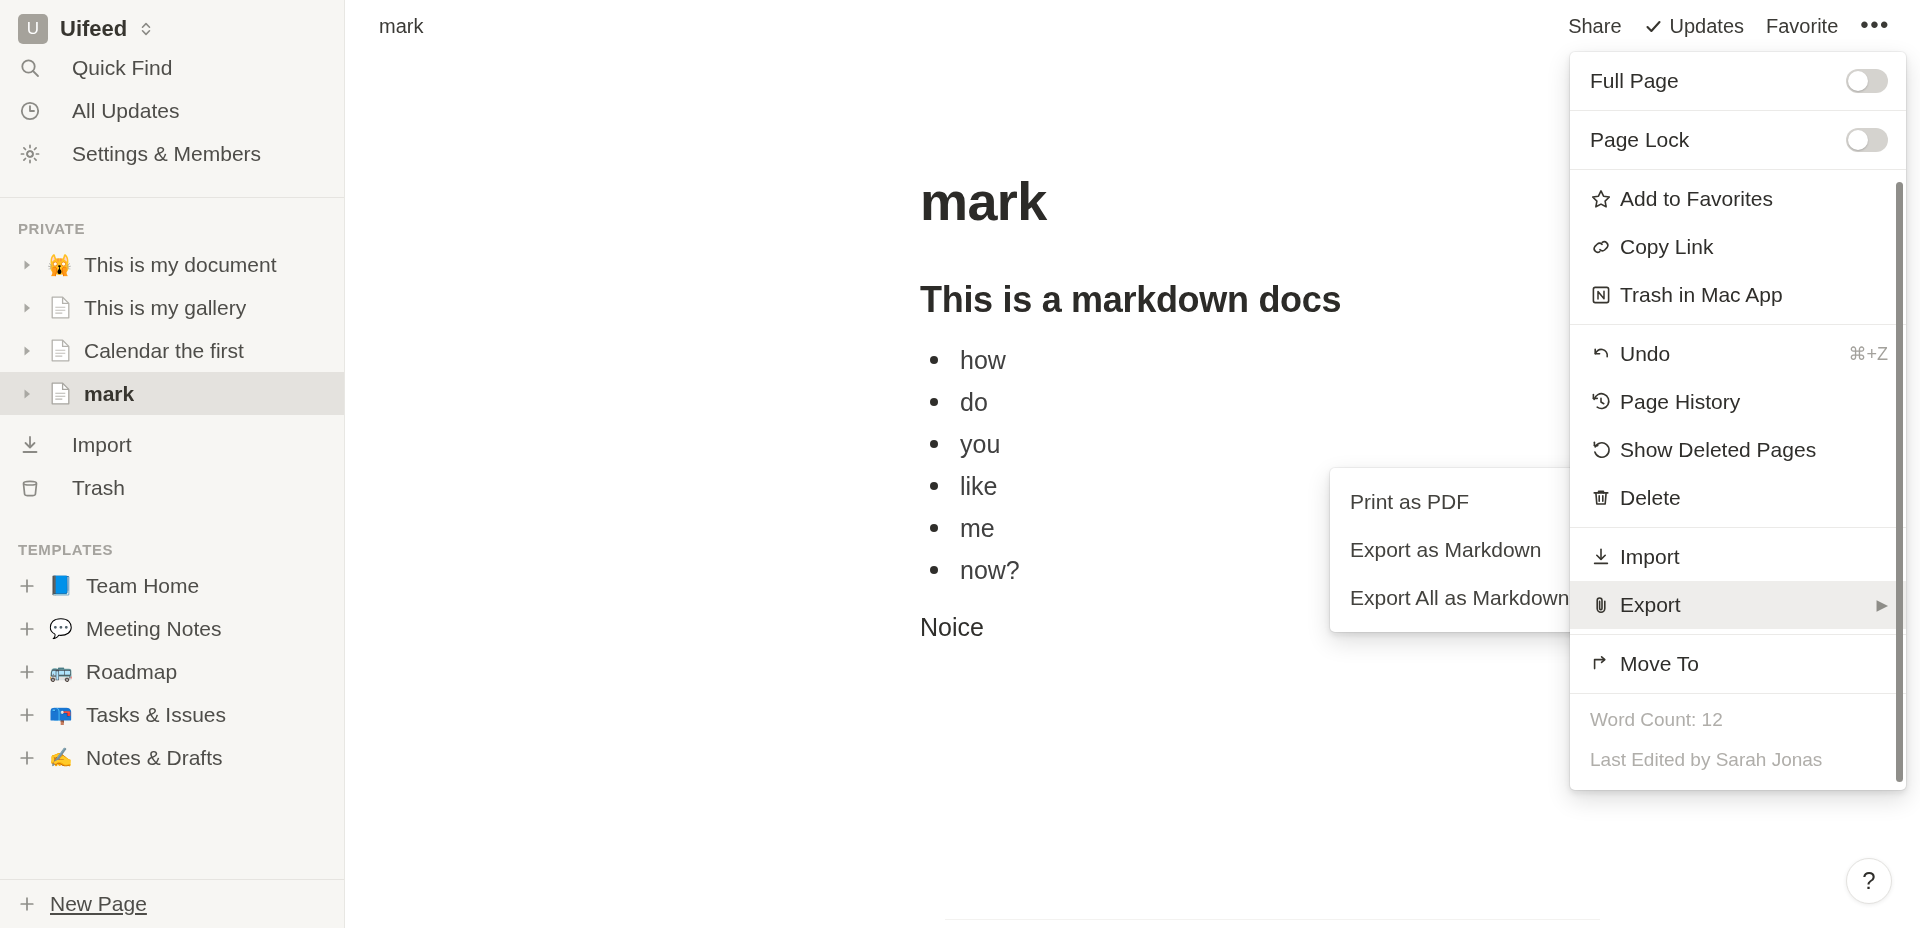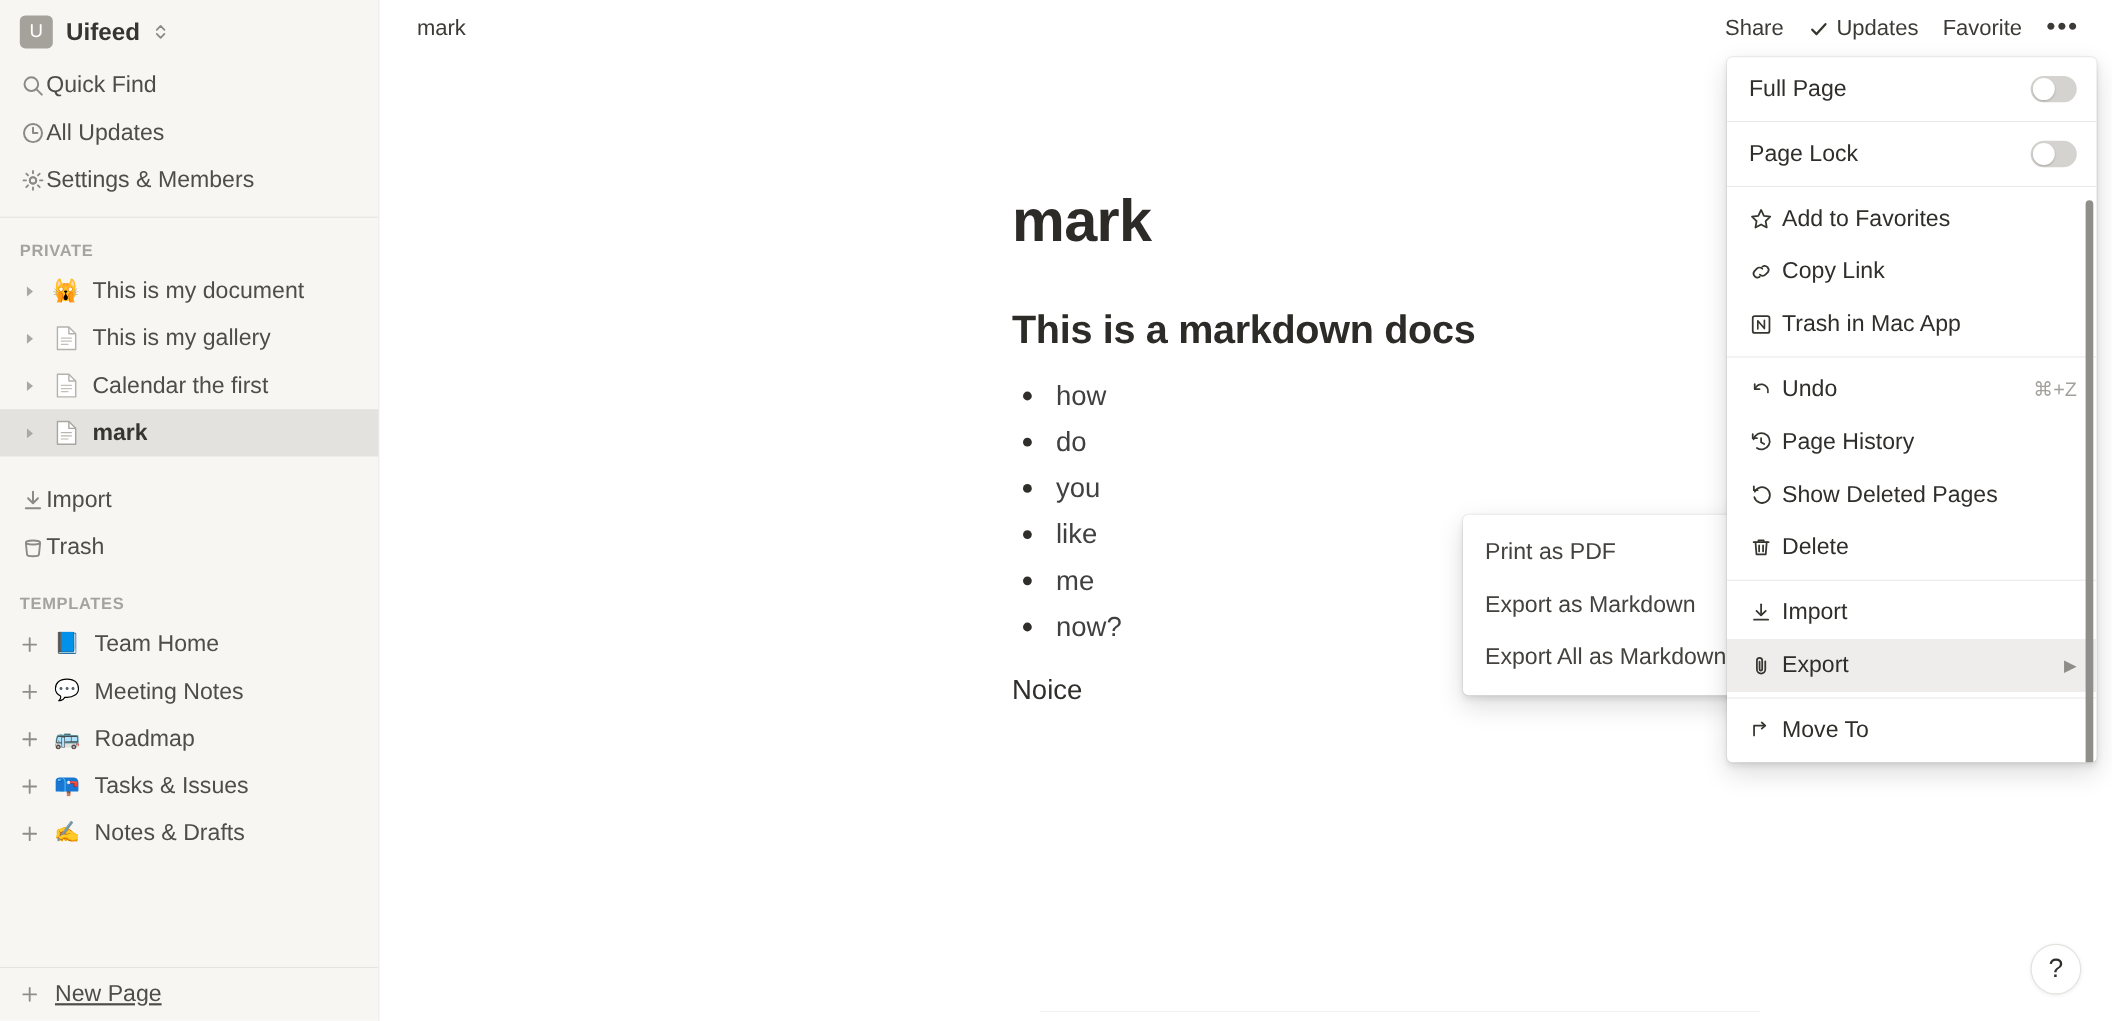--- a/index.html
+++ b/index.html
@@ -33,22 +33,22 @@
     background: #a5a29b; color: #fff;
     font-size: 17px; font-weight: 500;
     display: flex; align-items: center; justify-content: center;
     flex: 0 0 30px;
   }
   .ws-name { font-size: 22px; font-weight: 600; color: #37352f; }
   .ws-chevrons { width: 14px; height: 22px; position: relative; flex: 0 0 14px; }
   .ws-chevrons svg { display:block; }
 
   .nav-row {
-    display: flex; align-items: center;
-    gap: 0;
+    display: flex; align-items: flex-start;
+    gap: 30px;
     height: 43px;
     padding: 0 16px 0 18px;
     cursor: pointer;
     color: #5f5e5a;
     font-size: 21px;
   }
   .nav-row .ico { width: 24px; height: 24px; flex: 0 0 24px; display:flex; align-items:center; justify-content:center; color:#8b8a85; }
   .nav-row .ico svg { display:block; }
   .nav-label { color:#4e4d49; white-space: nowrap; }
 
@@ -560,18 +560,22 @@
           <span class="m-ico">
               <svg width="22" height="22" viewBox="0 0 22 22" fill="none" stroke="#37352f" stroke-width="1.6" stroke-linecap="round" stroke-linejoin="round">
                 <path d="M4.6 15.6V6.6h9.6"></path>
                 <path d="M11.6 3.8 14.8 6.6 11.6 9.4"></path>
               </svg>
             </span>
           <span class="m-label">Move To</span>
         </div>
       </div>
 
+      <div class="menu-footer">
+        <div class="m-meta">Word Count: 12</div>
+        <div class="m-meta">Last Edited by Sarah Jonas</div>
+      </div>
 
       <div class="menu-scrollbar"></div>
     </div>
 
   </section>
 </div>
 
 </body></html>

